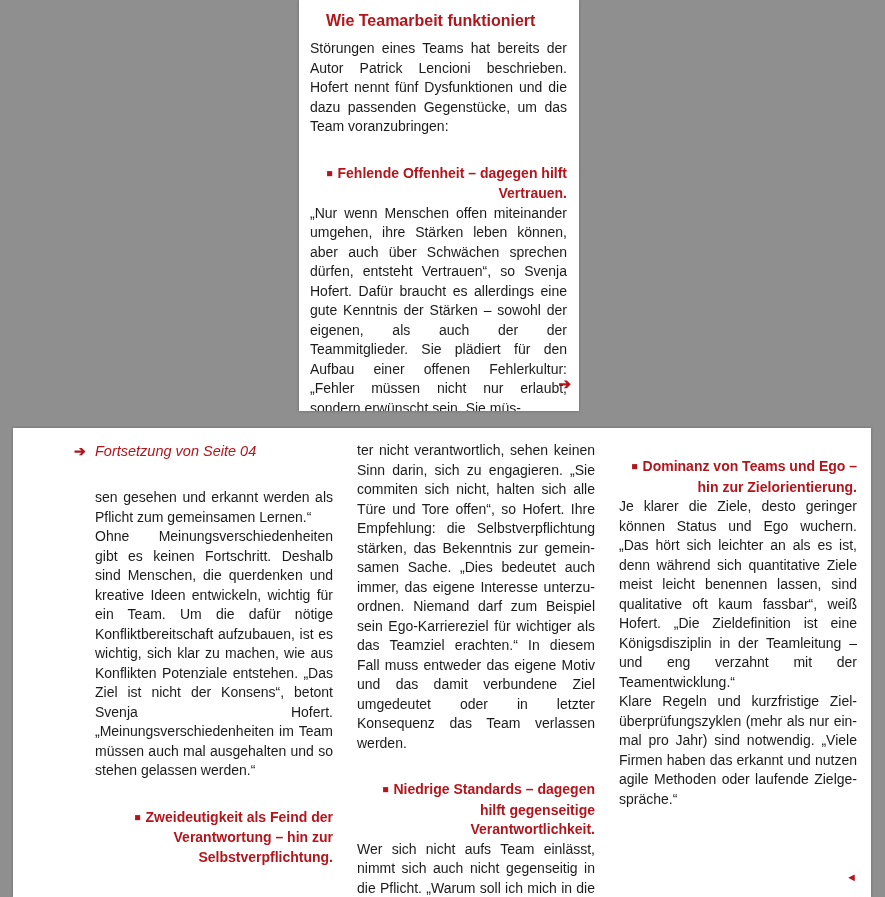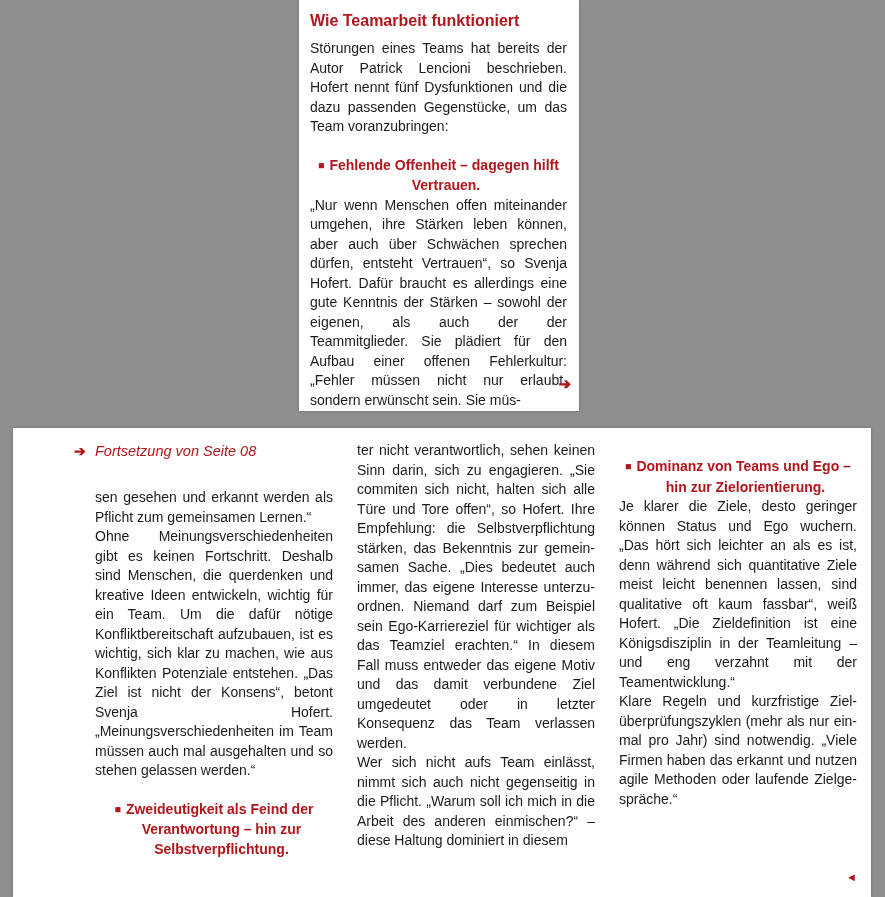--- a/index.html
+++ b/index.html
@@ -23,29 +23,29 @@
   #panel-top{
     left:299px;top:0;width:280px;height:411px;
     padding:8px 12px 0 11px;overflow:hidden;
   }
   #panel-bottom{
     left:13px;top:428px;width:858px;height:469px;
     padding:13px 12px 0 82px;overflow:hidden;
   }
   .article-title{
     color:var(--accent);font-weight:bold;font-size:16px;line-height:22px;
-    margin:2px 0 7px 0;
+    margin:2px 0 7px 16px;
   }
   p.body{
     font-size:14px;line-height:19.5px;text-align:justify;
     margin:0;color:var(--text);
   }
   p.heading{
     color:var(--accent);font-weight:bold;font-size:14px;line-height:19.5px;
-    margin:19px 0 0 0;padding-left:15px;text-indent:-15px;text-align:center;
+    margin:27px 0 0 0;padding-left:15px;text-indent:-15px;text-align:right;
   }
   p.heading.tight{margin-top:16px;}
   .bullet{font-size:10.5px;margin-right:5px;position:relative;top:-1px;}
   .next-arrow{
     position:absolute;right:8px;bottom:20px;
     color:var(--accent);font-size:15px;font-weight:bold;line-height:1;
   }
   .columns{display:flex;gap:24px;height:100%;}
   .col{width:238px;flex:0 0 238px;position:relative;}
   .cont-note{
@@ -73,34 +73,35 @@
 
   <p class="body">„Nur wenn Menschen offen miteinan­der umgehen, ihre Stärken leben kön­nen, aber auch über Schwächen spre­chen dürfen, entsteht Vertrauen“, so Svenja Hofert. Dafür braucht es aller­dings eine gute Kenntnis der Stärken – sowohl der eigenen, als auch der der Teammitglieder. Sie plädiert für den Aufbau einer offenen Fehlerkul­tur: „Fehler müssen nicht nur erlaubt, sondern erwünscht sein. Sie müs-</p>
 
   <span class="next-arrow">➔</span>
 </section>
 
 <section class="panel" id="panel-bottom">
   <div class="columns">
 
     <div class="col">
-      <p class="cont-note"><span class="cont-arrow">➔</span><span>Fortsetzung von Seite 08</span></p>
+      <p class="cont-note"><span class="cont-arrow">➔</span><span>Fortsetzung von Seite 04</span></p>
 
       <p class="body">sen gesehen und erkannt werden als Pflicht zum gemeinsamen Lernen.“</p>
 
 
       <p class="body">Ohne Meinungsverschiedenheiten gibt es keinen Fortschritt. Deshalb sind Menschen, die querdenken und krea­tive Ideen entwickeln, wichtig für ein Team. Um die dafür nötige Konfliktbe­reitschaft aufzubauen, ist es wichtig, sich klar zu machen, wie aus Kon­flikten Potenziale entstehen. „Das Ziel ist nicht der Konsens“, betont Svenja Hofert.  „Meinungsverschiedenheiten im Team müssen auch mal ausgehal­ten und so stehen gelassen werden.“</p>
 
       <p class="heading"><span class="bullet">■</span><span>Zweideutigkeit als Feind der Verant­wortung – hin zur Selbstverpflichtung.</span></p>
 
     </div>
 
     <div class="col">
       <p class="body">ter nicht verantwortlich, sehen keinen Sinn darin, sich zu engagieren. „Sie commiten sich nicht, halten sich alle Türe und Tore offen“, so Hofert. Ihre Empfehlung: die Selbstverpflichtung stärken, das Bekenntnis zur gemein­samen Sache. „Dies bedeutet auch immer, das eigene Interesse unterzu­ordnen. Niemand darf zum Beispiel sein Ego-Karriereziel für wichtiger als das Teamziel erachten.“ In diesem Fall muss entweder das eigene Motiv und das damit verbundene Ziel umgedeu­tet oder in letzter Konsequenz das Team verlassen werden.</p>
 
+      <p class="heading"><span class="bullet">■</span><span>Niedrige Standards – dagegen hilft gegenseitige Verantwortlichkeit.</span></p>
 
       <p class="body">Wer sich nicht aufs Team einlässt, nimmt sich auch nicht gegenseitig in die Pflicht. „Warum soll ich mich in die Arbeit des anderen einmischen?“ – diese Haltung dominiert in diesem</p>
     </div>
 
     <div class="col">
 
       <p class="heading tight"><span class="bullet">■</span><span>Dominanz von Teams und Ego – hin zur Zielorientierung.</span></p>
 
       <p class="body">Je klarer die Ziele, desto geringer kön­nen Status und Ego wuchern. „Das hört sich leichter an als es ist, denn während sich quantitative Ziele meist leicht benennen lassen, sind qualita­tive oft kaum fassbar“, weiß Hofert. „Die Zieldefinition ist eine Königsdis­ziplin in der Teamleitung – und eng verzahnt mit der Teamentwicklung.“</p>
       <p class="body">Klare Regeln und kurzfristige Ziel­überprüfungszyklen (mehr als nur ein­mal pro Jahr) sind notwendig. „Viele Firmen haben das erkannt und nutzen agile Methoden oder laufende Zielge­spräche.“</p>

